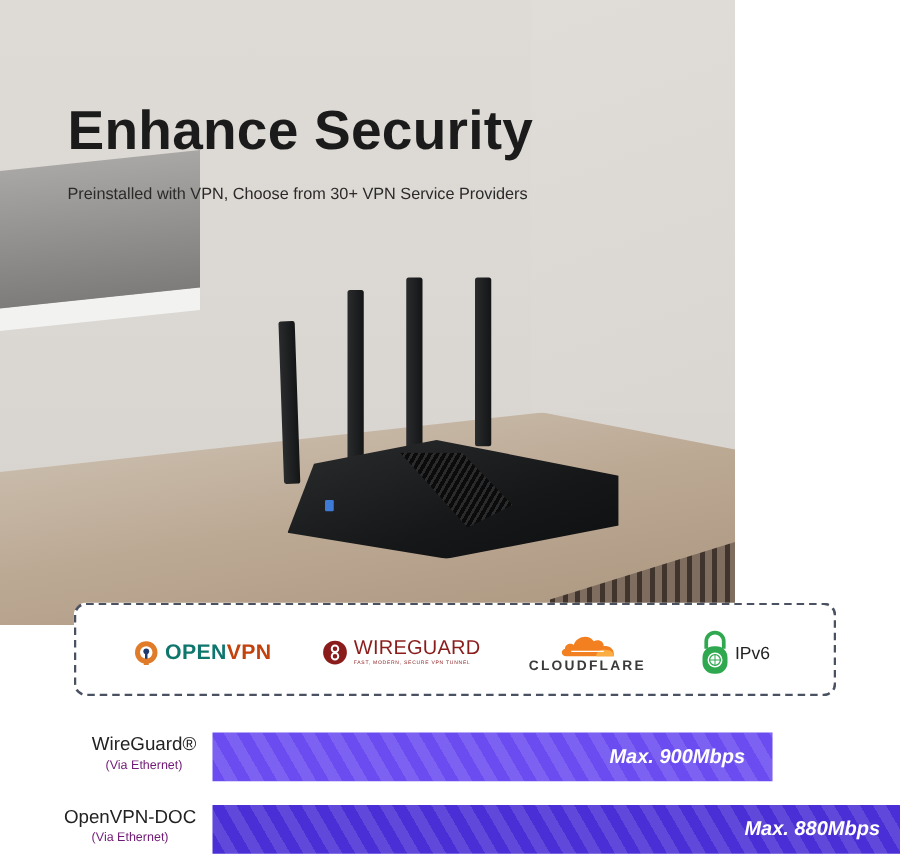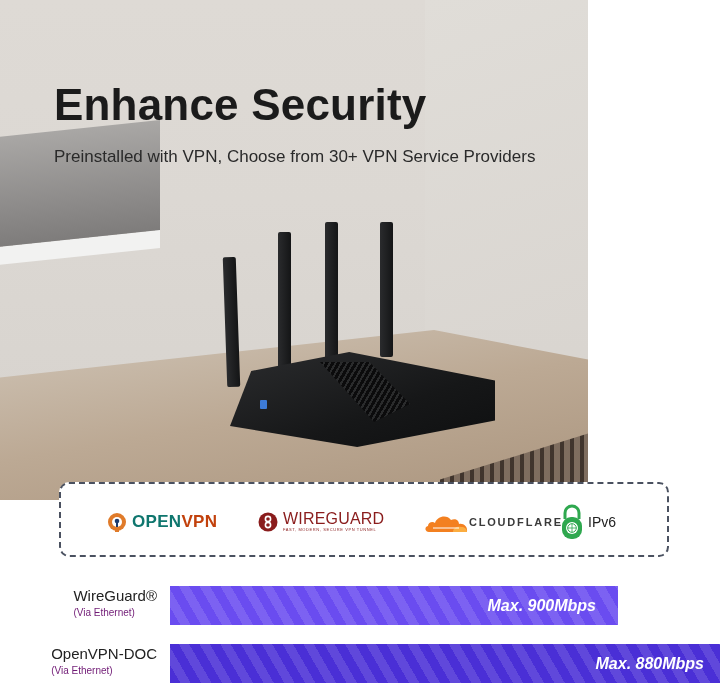--- a/index.html
+++ b/index.html
@@ -22,35 +22,35 @@
   .router{position:absolute;left:220px;top:222px;width:280px;height:240px}
   .antenna{position:absolute;width:13px;background:linear-gradient(90deg,#2a2b2d,#141516);border-radius:2px}
   .router-body{position:absolute;left:10px;top:130px;width:265px;height:95px;
     background:linear-gradient(160deg,#2b2c2e 0%,#161718 60%,#0e0f10 100%);
     clip-path:polygon(8% 20%,45% 0,100% 30%,100% 72%,48% 100%,0 78%)}
   .vents{position:absolute;left:100px;top:140px;width:90px;height:60px;
     background:repeating-linear-gradient(120deg,#0b0b0c 0 3px,#2a2b2c 3px 5px);
     clip-path:polygon(0 0,55% 0,100% 70%,60% 100%)}
   .usb{position:absolute;left:40px;top:178px;width:7px;height:9px;background:#3d7bd6;border-radius:1px}
   .title{position:absolute;left:54px;top:80px;font-size:44px;font-weight:bold;color:#1b1b1b;letter-spacing:0.2px}
-  .subtitle{position:absolute;left:54px;top:147px;font-size:17px;color:#2a2a2a}
+  .subtitle{position:absolute;left:54px;top:147px;font-size:13px;color:#2a2a2a}
   .logo-panel{position:absolute;left:59px;top:482px;width:610px;height:75px;background:#fff;
     border:2px dashed #4a5160;border-radius:10px}
   .logo{position:absolute;top:0;height:75px;display:flex;align-items:center;gap:5px}
   .ovpn-text{font-weight:bold;font-size:17px;letter-spacing:.3px}
   .ovpn-open{color:#0f766e}.ovpn-vpn{color:#c2410c}
   .wg-wrap{display:flex;flex-direction:column;line-height:1}
   .wg-text{font-size:16px;color:#8a1c1c;letter-spacing:.2px}
   .wg-tag{font-size:4px;color:#8a1c1c;letter-spacing:.6px;margin-top:1px}
-  .cf-wrap{display:flex;flex-direction:row;align-items:center}
+  .cf-wrap{display:flex;flex-direction:column;align-items:center}
   .cf-text{font-size:11px;font-weight:bold;color:#3a3a3a;letter-spacing:1.8px;margin-top:1px}
   .ipv6-text{font-size:14px;font-weight:normal;color:#222}
   .speeds{position:absolute;left:0;top:580px;width:720px;height:109px}
   .row{position:absolute;left:0;width:720px;height:40px}
-  .row-label{position:absolute;right:563px;text-align:left;white-space:nowrap}
+  .row-label{position:absolute;right:563px;text-align:center;white-space:nowrap}
   .row-name{font-size:15px;color:#222;line-height:18px}
   .row-sub{font-size:10px;color:#701a75;line-height:15px}
   .bar{position:absolute;left:170px;height:39px;
     background:repeating-linear-gradient(60deg,rgba(255,255,255,0) 0 9px,rgba(255,255,255,.12) 9px 18px)}
   .bar-value{position:absolute;right:22px;top:0;line-height:39px;font-size:16px;font-weight:bold;font-style:italic;color:#fff}
 </style>
 </head>
 <body>
 
 <div class="hero">

